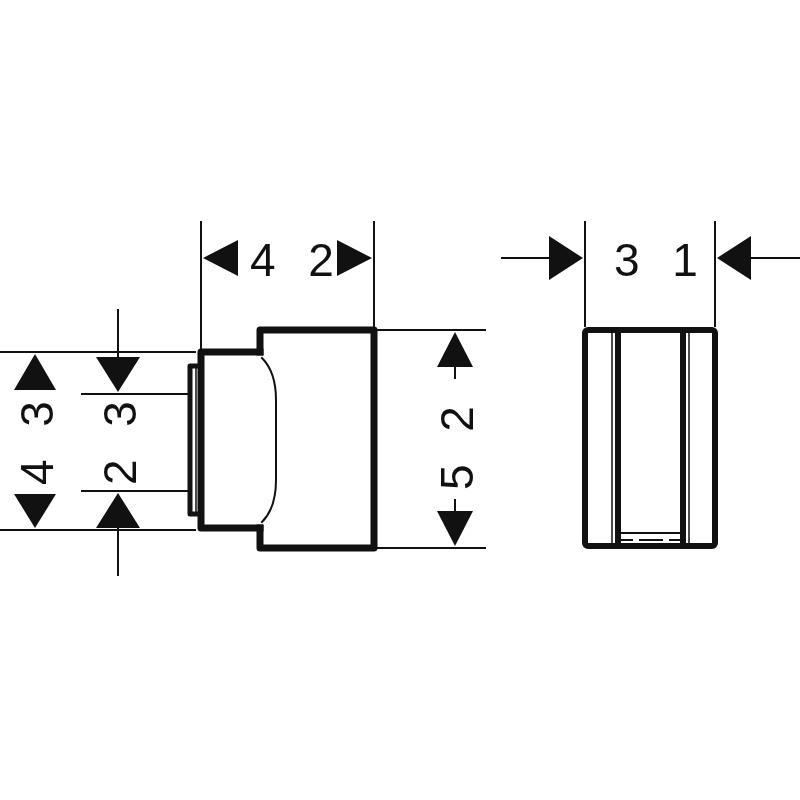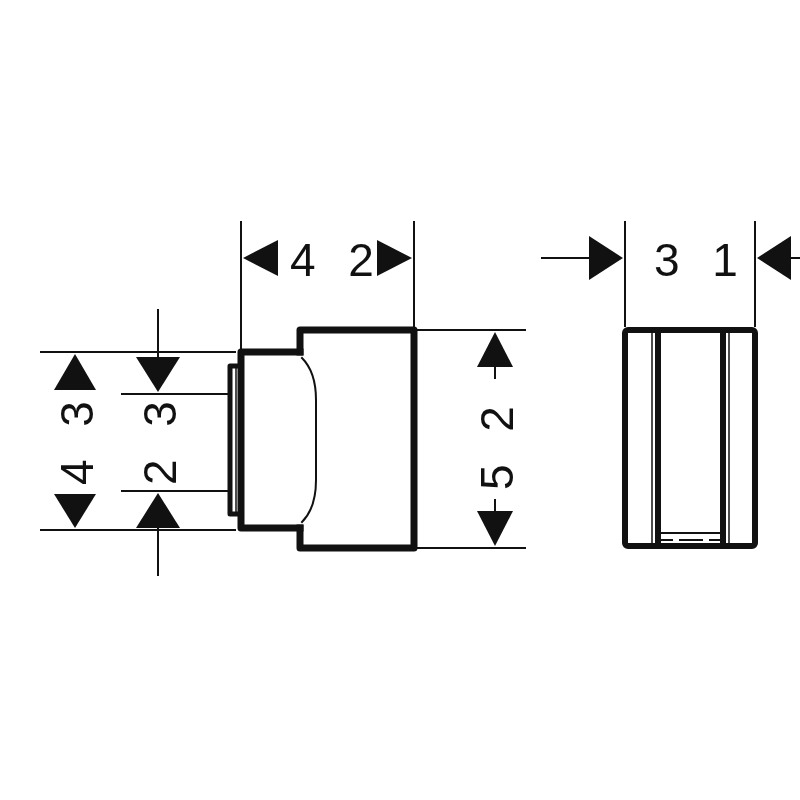--- a/index.html
+++ b/index.html
@@ -1,17 +1,17 @@
 <!DOCTYPE html>
 <html><head>
   <meta charset="utf-8">
   <style>
     html, body { margin: 0; padding: 0; background: #ffffff; }
     body { width: 800px; height: 800px; overflow: hidden; }
-    .canvas { position: relative; width: 736px; height: 800px; margin-left: 40px; }
+    .canvas { position: relative; width: 736px; height: 800px; }
     svg { position: absolute; left: 0; top: 0; }
     .dim-text { font-family: "Liberation Sans", sans-serif; font-size: 46px; fill: #111111; letter-spacing: 10px; }
   </style>
 </head>
 <body>
 
 <div class="canvas">
 <svg width="800" height="800" viewBox="0 0 800 800">
   <g stroke="#111111" fill="none" stroke-linecap="square">
 

